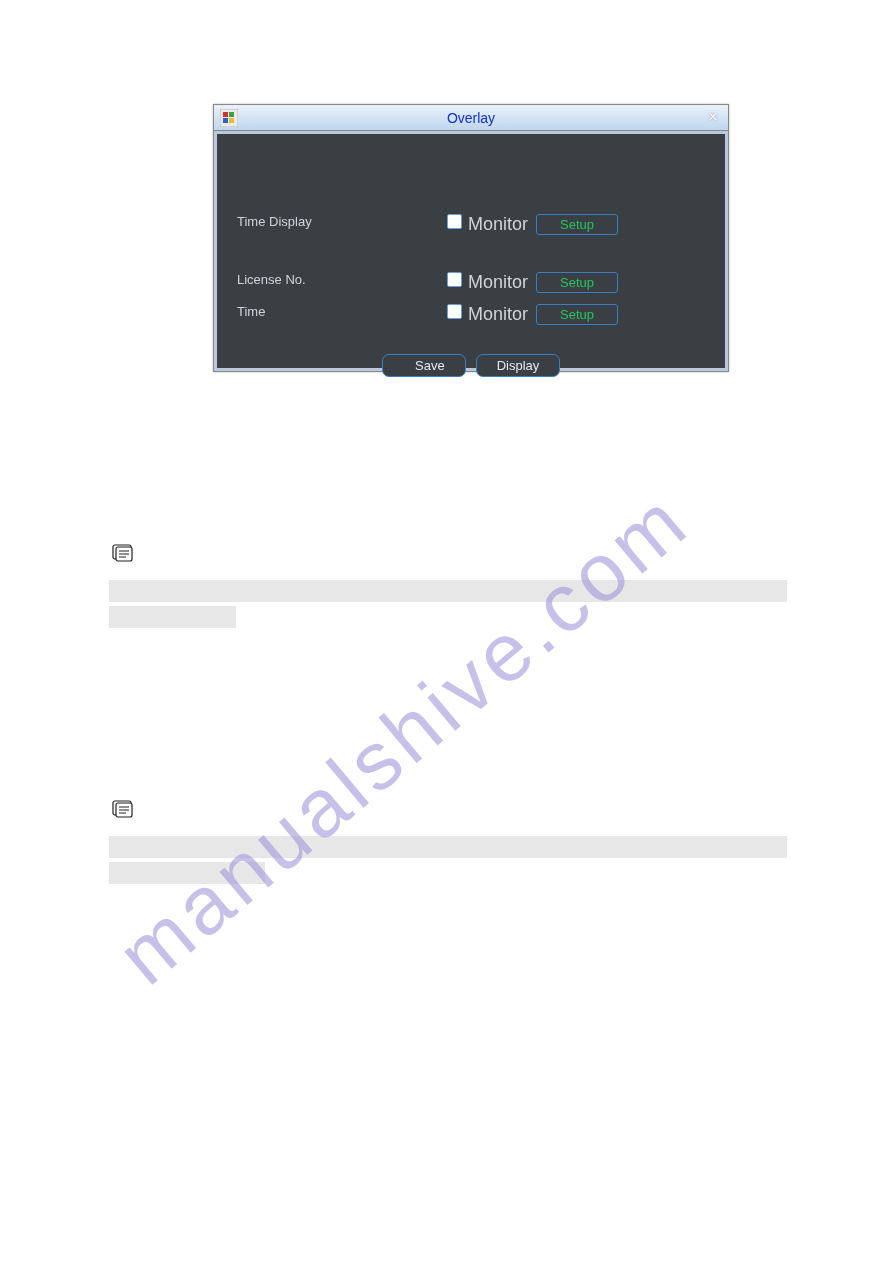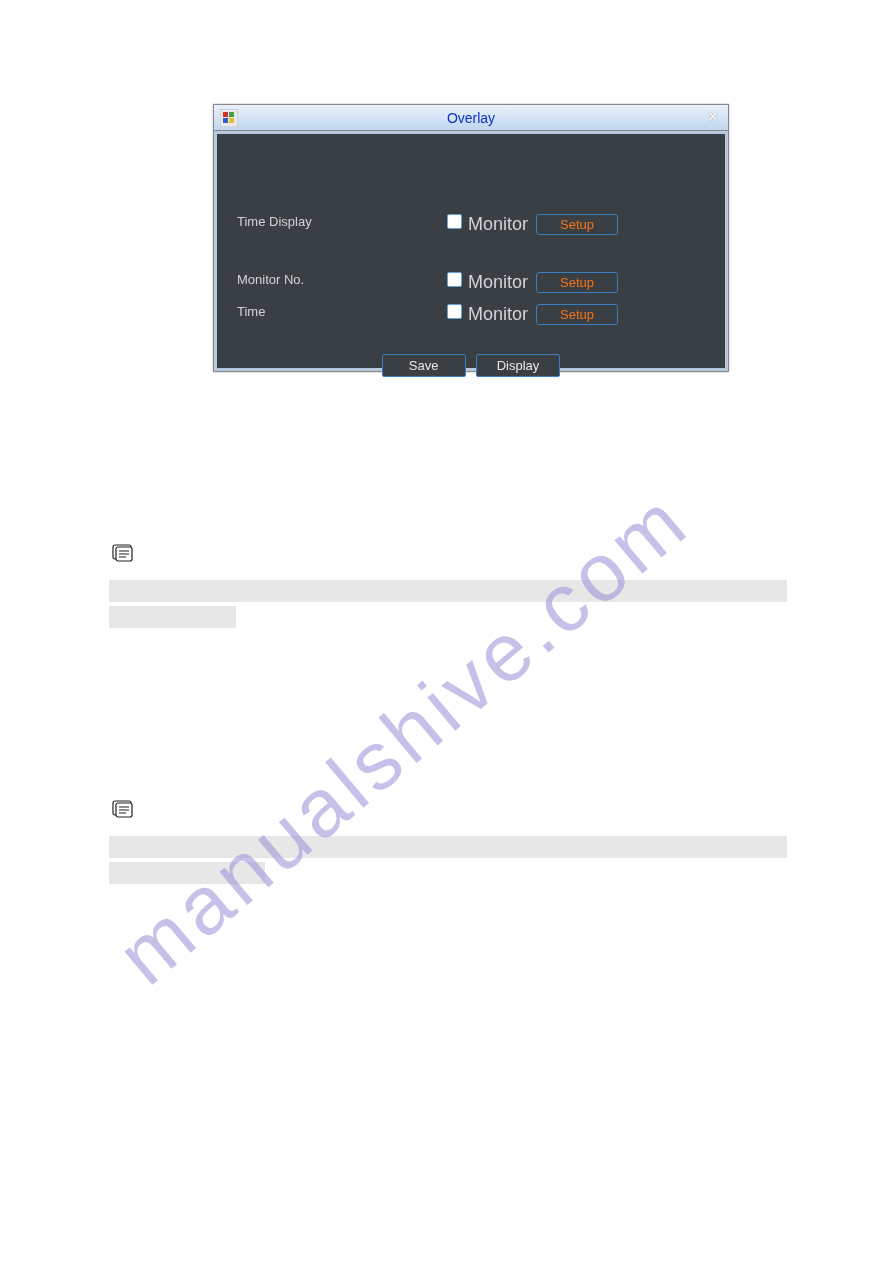--- a/index.html
+++ b/index.html
@@ -93,43 +93,43 @@
     }
     .monitor-label {
       color: #d0d4d8;
       font-size: 18px;
       margin-right: 8px;
     }
     .setup-btn {
       background: #3a3f44;
       border: 1px solid #3a7ec5;
       border-radius: 3px;
-      color: #f97316;
+      color: #22c55e;
       font-size: 13px;
       padding: 2px 8px;
       cursor: pointer;
       min-width: 82px;
       text-align: center;
     }
     .button-row {
       display: flex;
       justify-content: center;
       gap: 10px;
       margin-top: 24px;
     }
     .action-btn {
       background: #3a3f44;
       border: 1px solid #3a7ec5;
-      border-radius: 2px;
+      border-radius: 7px;
       color: #e8e8e8;
       font-size: 13px;
       padding: 3px 20px;
       cursor: pointer;
       min-width: 84px;
-      text-align: center;
+      text-align: right;
     }
     .note-icon {
       position: absolute;
       left: 112px;
       width: 22px;
       height: 18px;
       color: #222;
     }
     .note-icon-1 { top: 544px; }
     .note-icon-2 { top: 800px; }
@@ -182,21 +182,21 @@
     <div class="row">
       <div class="label-col">Time Display</div>
       <div class="checkbox"></div>
       <div class="monitor-label">Monitor</div>
       <div class="setup-btn">Setup</div>
     </div>
 
     <div class="row-gap"></div>
 
     <div class="row">
-      <div class="label-col">Monitor No.</div>
+      <div class="label-col">License No.</div>
       <div class="checkbox"></div>
       <div class="monitor-label">Monitor</div>
       <div class="setup-btn">Setup</div>
     </div>
 
     <div class="row">
       <div class="label-col">Time</div>
       <div class="checkbox"></div>
       <div class="monitor-label">Monitor</div>
       <div class="setup-btn">Setup</div>

